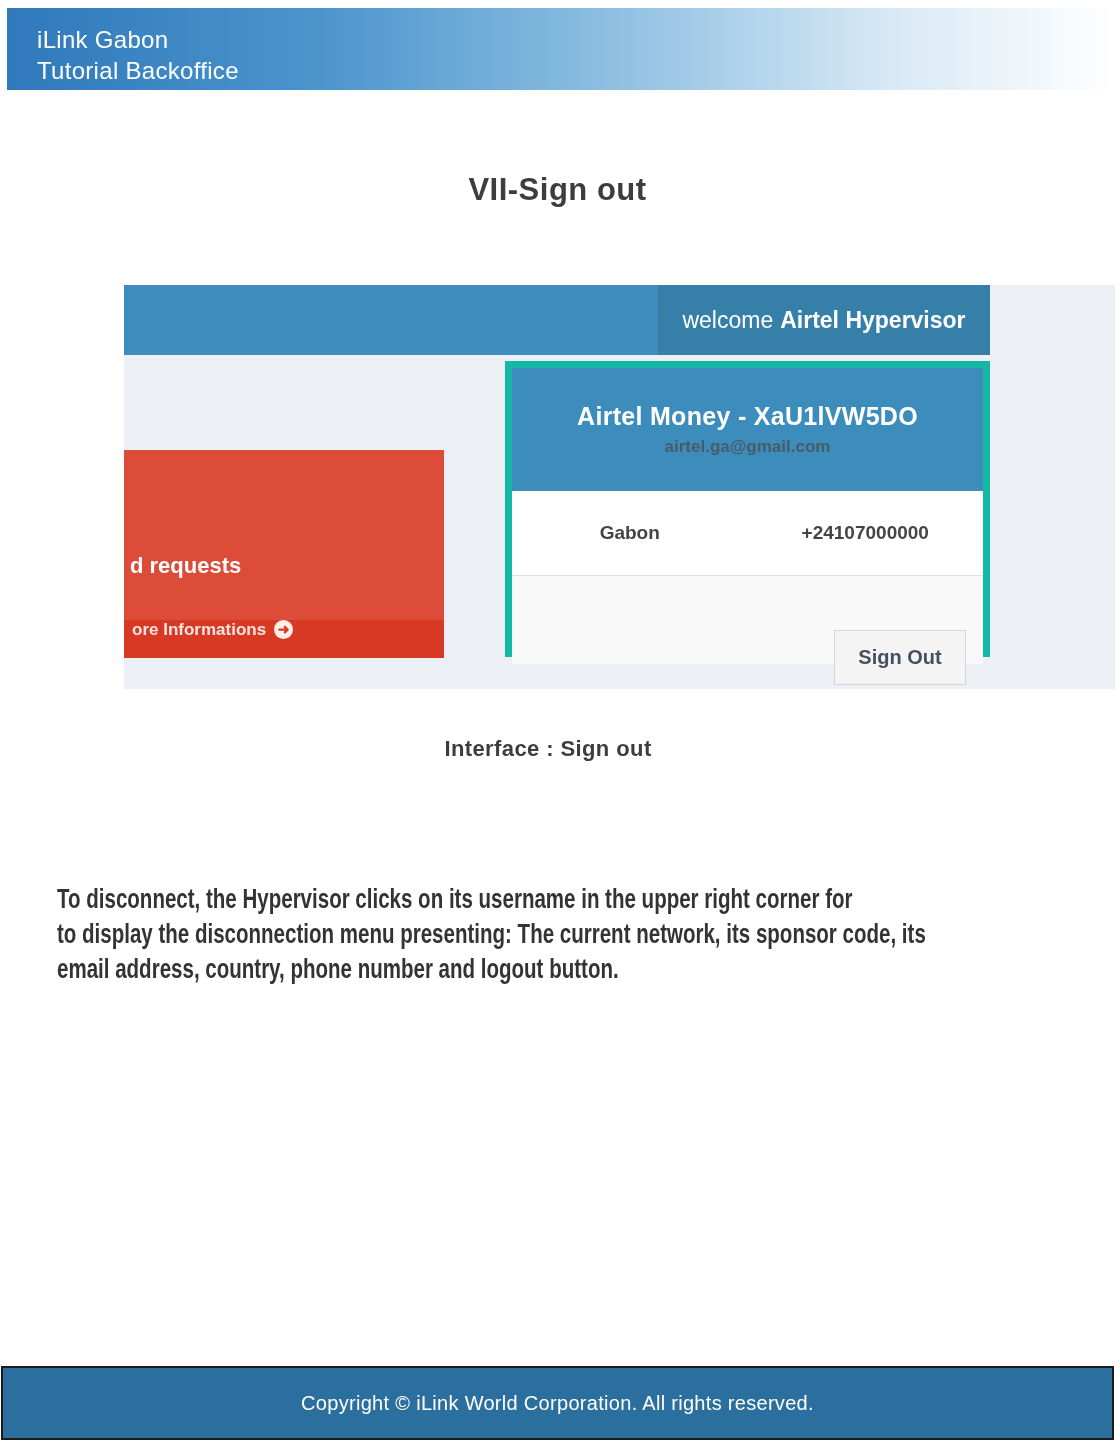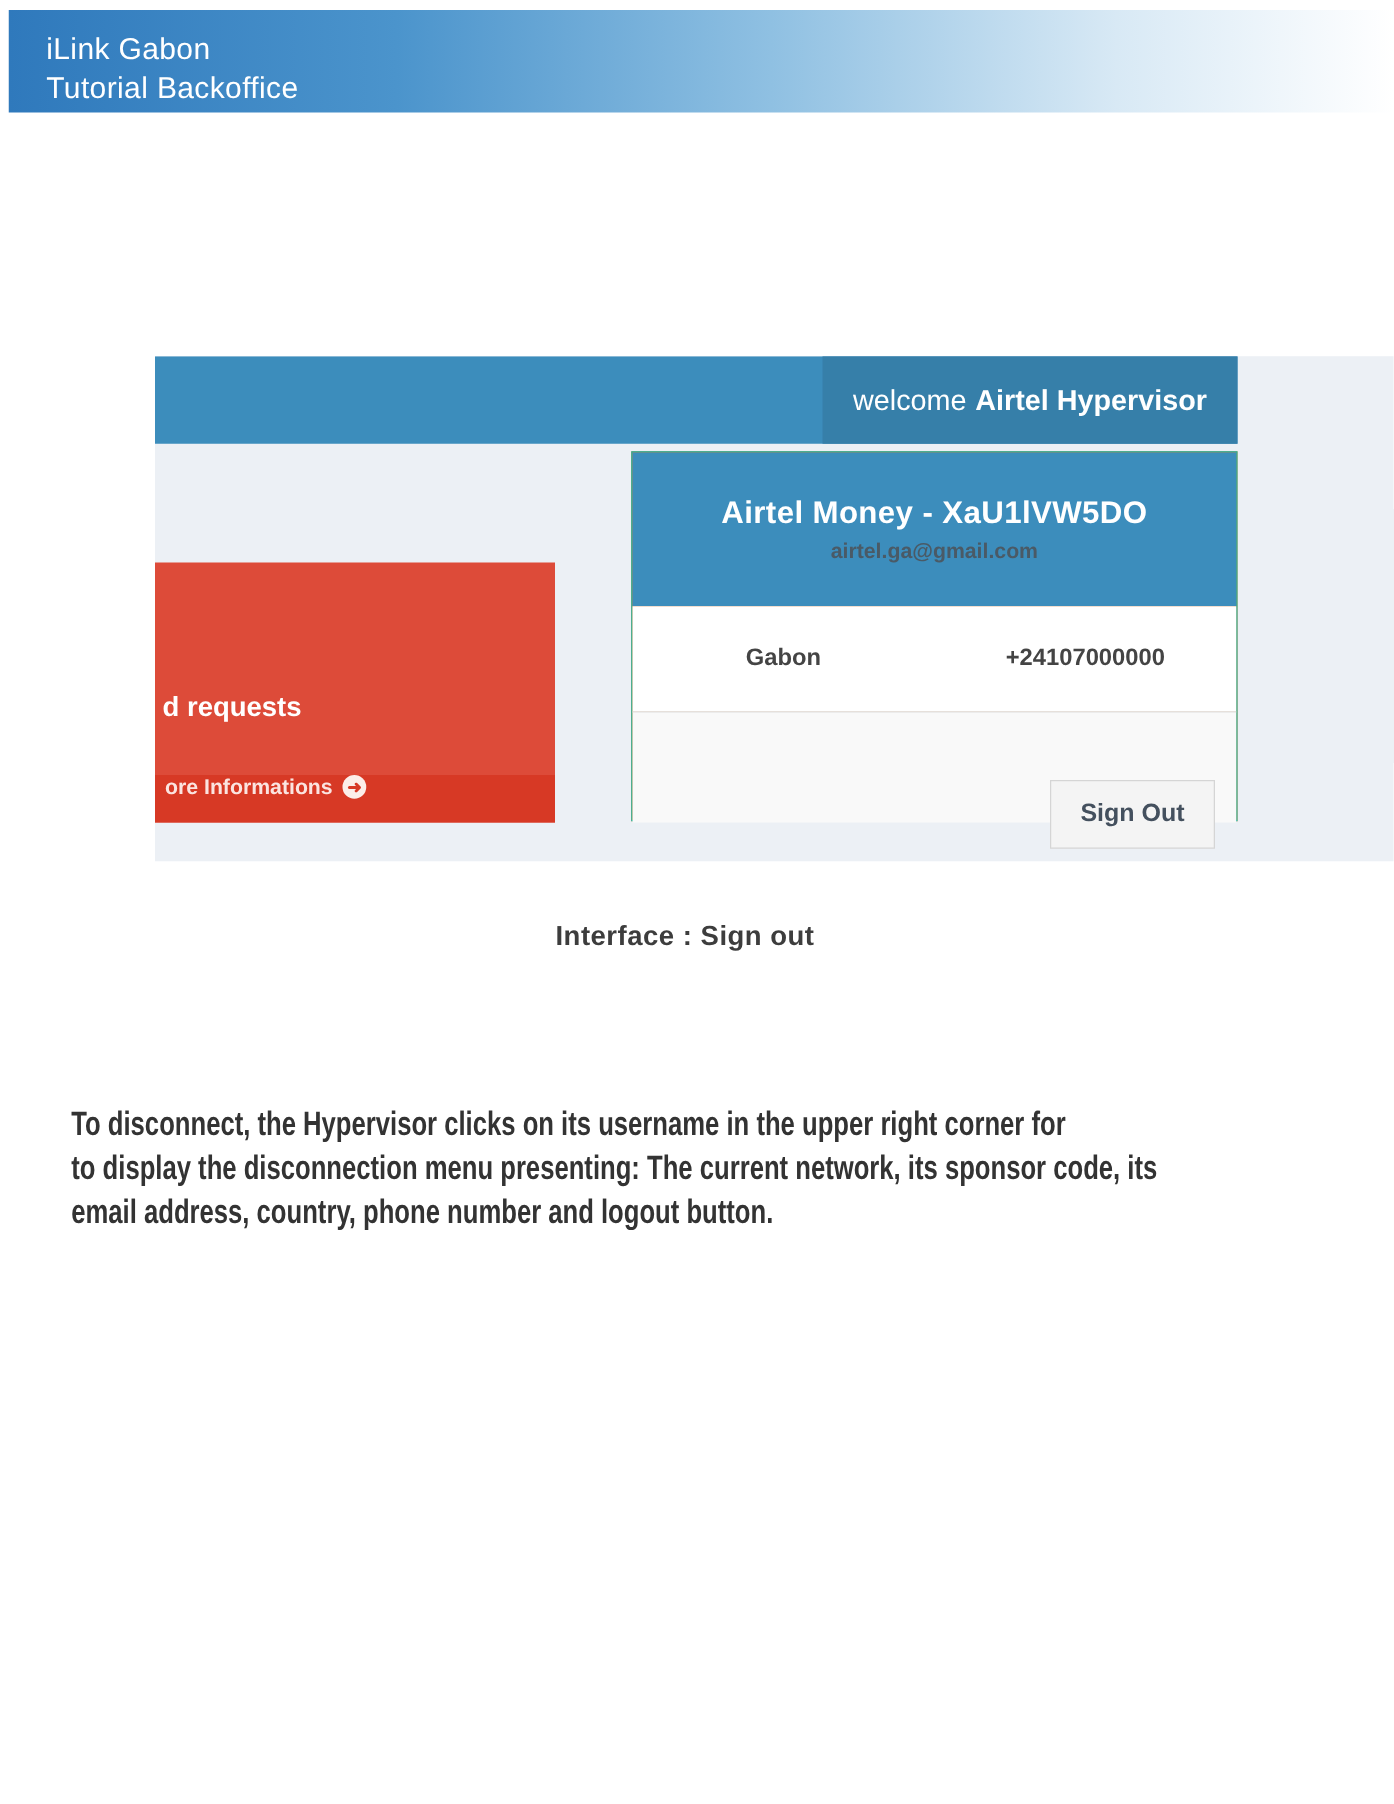--- a/index.html
+++ b/index.html
@@ -35,22 +35,22 @@
   .small-box-title{ position:absolute; left:6px; top:103px; font-size:22px; font-weight:bold; }
   .small-box-footer{
     position:absolute; left:0; bottom:0; width:100%; height:38px; background:#d73925;
     display:flex; align-items:flex-start; padding-left:8px; font-size:17px; font-weight:600; color:#fbe4e0;
   }
   .circle-icon{
     display:inline-block; width:19px; height:19px; margin-left:8px; border-radius:50%;
     background:#fceee9; color:#d73925; font-size:14px; line-height:19px; text-align:center; font-weight:bold;
   }
 
-  .user-panel{ position:absolute; left:381px; top:76px; width:485px; height:296px; background:#f97316;
-               border:1px solid #14b8a6; }
+  .user-panel{ position:absolute; left:381px; top:76px; width:485px; height:296px; background:#404040;
+               border:7px solid #14b8a6; }
   .panel-header{ position:absolute; left:0; top:0; width:100%; height:123px; background:#3c8dbc;
                  display:flex; flex-direction:column; align-items:center; justify-content:center; }
   .panel-network{ color:#fff; font-size:25px; font-weight:bold; letter-spacing:.3px; }
   .panel-email{ color:#4a5a66; font-size:17px; font-weight:600; margin-top:6px; }
   .panel-body{ position:absolute; left:0; top:123px; width:100%; height:84px; background:#fff;
                display:flex; align-items:center; }
   .panel-cell{ width:50%; text-align:center; font-size:19px; font-weight:700; color:#444; }
   .panel-footer{ position:absolute; left:0; top:207px; width:100%; height:89px; background:#f9f9f9;
                  border-top:1px solid #e0e0e0; }
   .signout-btn{
@@ -83,20 +83,21 @@
 </head>
 <body>
 
 <div class="page">
 
   <header class="brand-bar">
     <div class="brand-line">iLink Gabon</div>
     <div class="brand-line">Tutorial Backoffice</div>
   </header>
 
+  <div class="page-title">VII-Sign out</div>
 
   <div class="shot">
 
     <div class="navbar">
       <div class="user-toggle">
         <span>welcome</span>
         <b>Airtel Hypervisor</b>
       </div>
     </div>
 
@@ -125,14 +126,15 @@
   </div>
 
   <div class="caption">Interface : Sign out</div>
 
   <div class="paragraph">
     <div>To disconnect, the Hypervisor clicks on its username in the upper right corner for</div>
     <div>to display the disconnection menu presenting: The current network, its sponsor code, its</div>
     <div>email address, country, phone number and logout button.</div>
   </div>
 
+  <footer class="copyright">Copyright © iLink World Corporation. All rights reserved.</footer>
 
 </div>
 
 </body></html>

